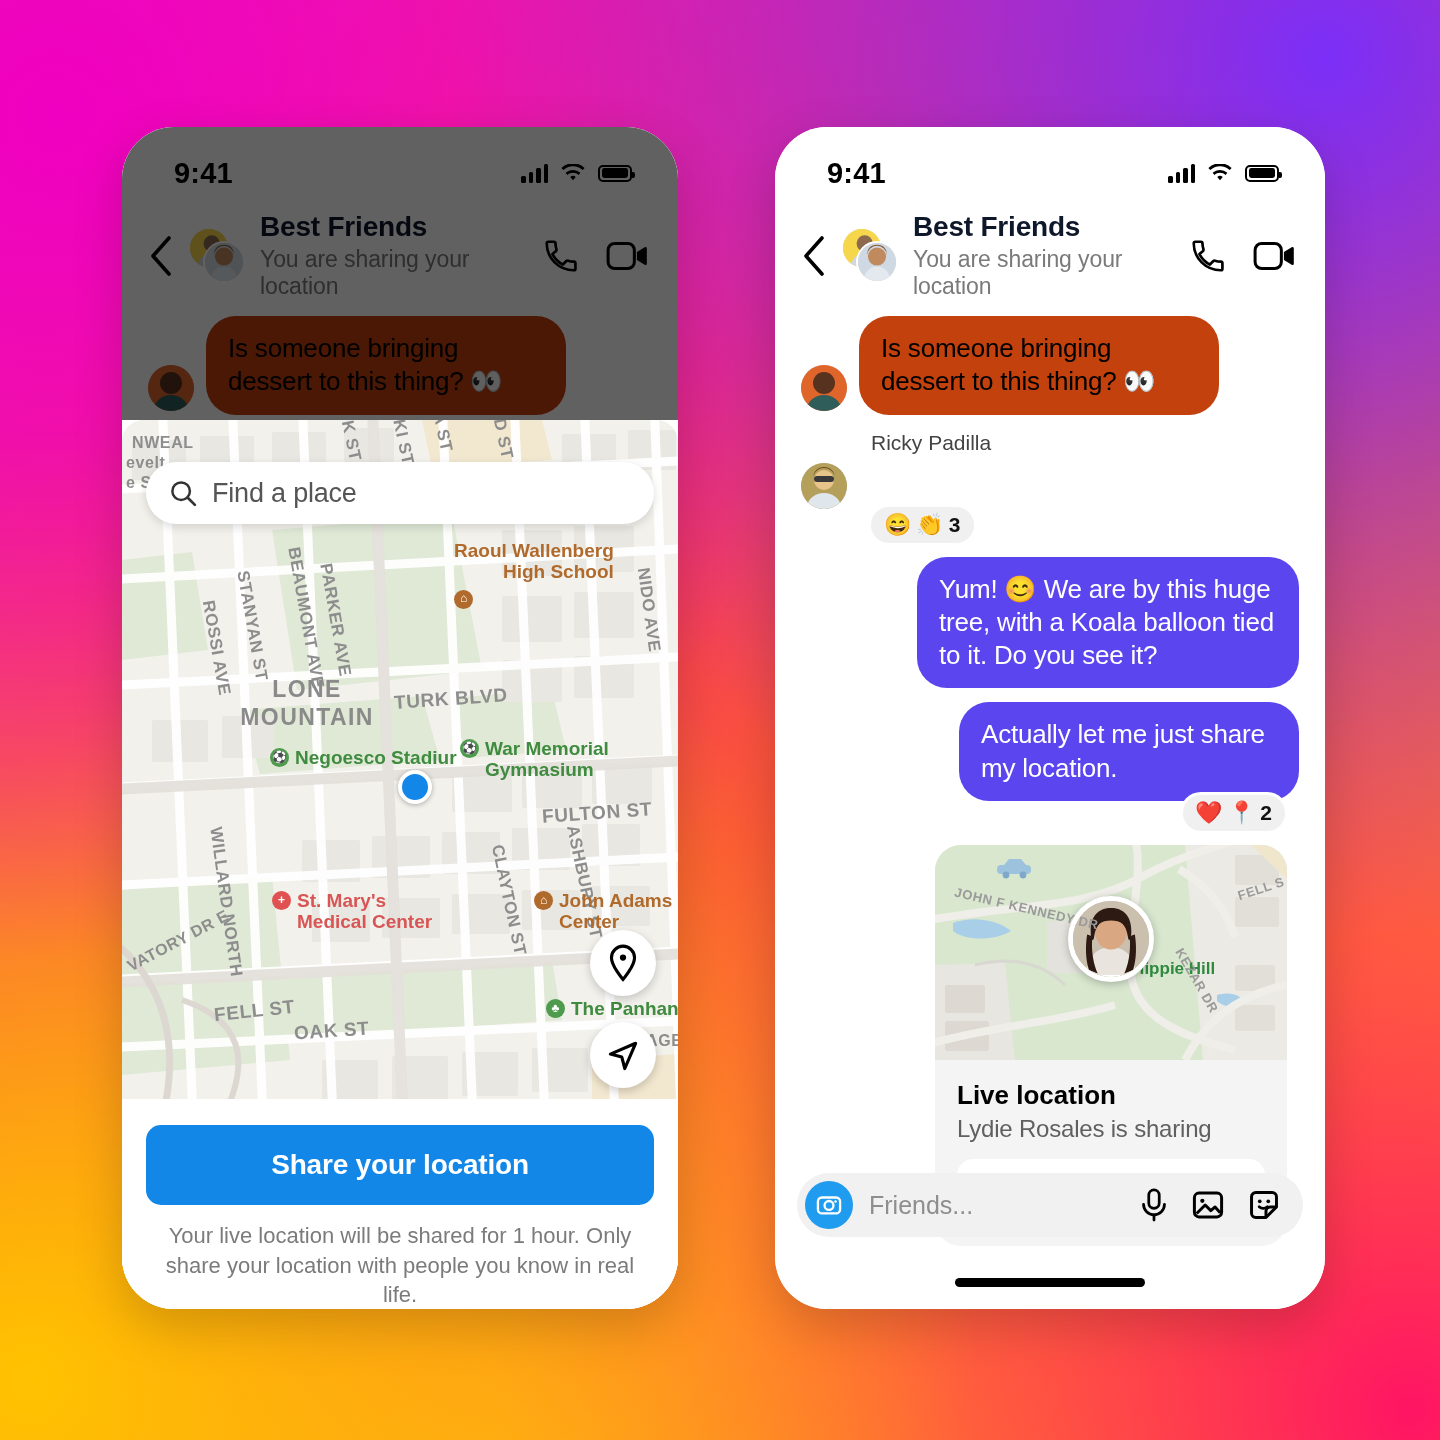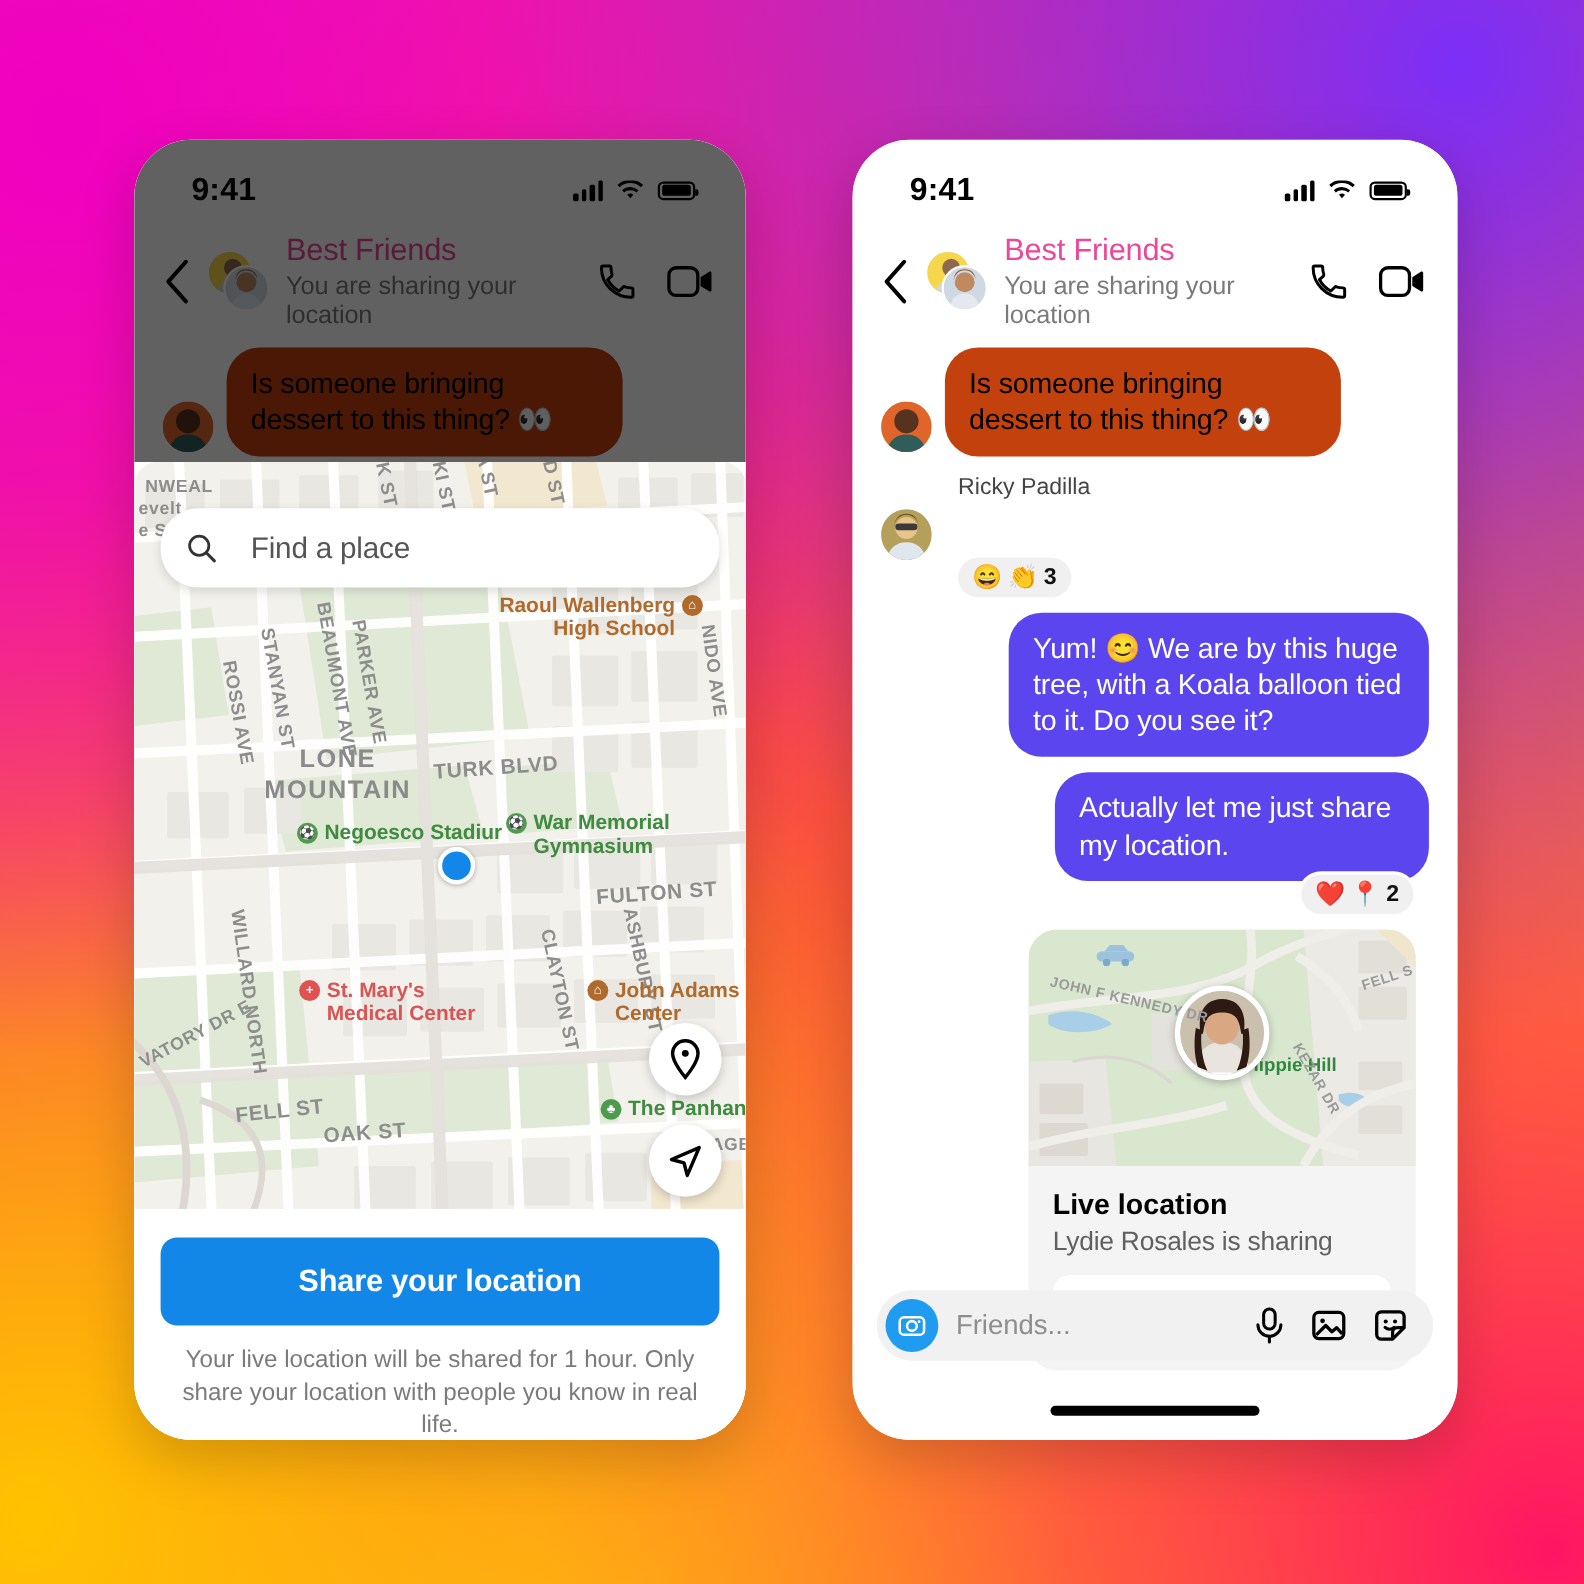--- a/index.html
+++ b/index.html
@@ -61,21 +61,21 @@
   .back-chevron { width: 26px; height: 42px; flex: 0 0 auto; }
   .avatar-stack { position: relative; width: 58px; height: 58px; flex:0 0 auto; }
   .av {
     position:absolute; border-radius:50%; overflow:hidden;
     border: 2.5px solid #fff; background:#d8d8d8;
   }
   .av-back { width: 42px; height: 42px; left: 0; top: 0; }
   .av-front{ width: 42px; height: 42px; left: 15px; top: 14px; }
   .av-inner{ width:100%; height:100%; }
   .header-text { flex: 1 1 auto; min-width: 0; }
-  .header-title { font-size: 28px; font-weight: 400; color:#ec4899; letter-spacing:-.2px; }
+  .header-title { font-size: 28px; font-weight: 700; color:#0f172a; letter-spacing:-.2px; }
   .header-sub { font-size: 23px; color:#7a7a7a; margin-top: 3px; letter-spacing:-.1px; }
   .header-actions { display:flex; align-items:center; gap: 26px; flex:0 0 auto; }
 
   
   .messages { padding: 0 26px; }
   .msg-row { display:flex; align-items:flex-end; gap: 12px; margin-bottom: 4px; }
   .msg-row.out { justify-content: flex-end; }
   .msg-avatar {
     width: 46px; height: 46px; border-radius:50%; flex:0 0 auto;
     overflow:hidden; background:#c9c9c9; margin-bottom: 4px;
@@ -150,22 +150,22 @@
 
   
   .map-sheet {
     position:absolute; left:0; right:0; top: 293px; bottom: 0;
     background:#fff; z-index: 8; overflow:hidden;
     border-radius: 22px 22px 0 0;
   }
   .bigmap { position:absolute; left:0; right:0; top:0; height: 700px; overflow:hidden; background:#f2efe9; }
   .search-wrap { position:absolute; left: 24px; right: 24px; top: 42px; z-index: 20; }
   .search-pill {
-    background:#fff; border-radius: 34px; height: 72px; display:flex;
-    align-items:center; gap: 30px; padding: 0 22px;
+    background:#fff; border-radius: 34px; height: 62px; display:flex;
+    align-items:center; gap: 14px; padding: 0 22px;
     box-shadow: 0 3px 10px rgba(0,0,0,.14);
   }
   .search-placeholder { font-size: 27px; color:#555; letter-spacing:-.2px; }
 
   .map-fab {
     position:absolute; right: 22px; width: 66px; height: 66px; border-radius:50%;
     background:#fff; display:flex; align-items:center; justify-content:center;
     box-shadow: 0 3px 10px rgba(0,0,0,.2); z-index: 15;
   }
   .fab-pin  { top: 510px; }
@@ -382,21 +382,21 @@
         <div class="street" style="left:28px; top:472px; transform:rotate(82deg);">WILLARD NORTH</div>
         <div class="street" style="left:330px; top:470px; transform:rotate(78deg);">CLAYTON ST</div>
         <div class="street" style="left:404px; top:452px; transform:rotate(78deg);">ASHBURY ST</div>
         <div class="street" style="left:92px; top:580px; transform:rotate(-6deg); font-size:19px;">FELL ST</div>
         <div class="street" style="left:172px; top:600px; transform:rotate(-4deg); font-size:19px;">OAK ST</div>
         <div class="street" style="left:0px; top:512px; transform:rotate(-28deg); font-size:16px;">VATORY DR E</div>
         <div class="street" style="left:514px; top:612px; font-size:16px;">PAGE</div>
 
         <div class="area-label" style="left:100px; top:256px; width:170px;">LONE MOUNTAIN</div>
 
-        <div class="poi" style="left:332px; top:120px; color:#b06a2c; text-align:right; flex-direction:row;">
+        <div class="poi" style="left:332px; top:120px; color:#b06a2c; text-align:right; flex-direction:column;">
           <span style="display:inline-block; text-align:right;">Raoul Wallenberg<br>High School</span>
           <span class="dot" style="background:#b06a2c;">⌂</span>
         </div>
         <div class="poi" style="left:148px; top:327px; color:#3f8b3f;">
           <span class="dot" style="background:#4e9b4e;">⚽</span>
             <span>Negoesco Stadiur</span>
         </div>
         <div class="poi" style="left:338px; top:318px; color:#3f8b3f;">
           <span class="dot" style="background:#4e9b4e;">⚽</span>
             <span>War Memorial<br>Gymnasium</span>

